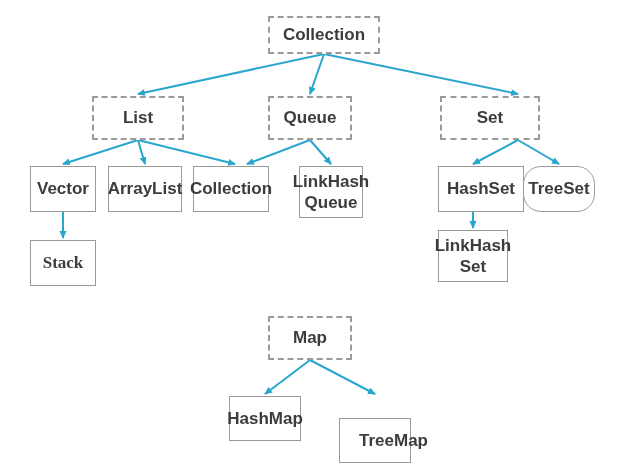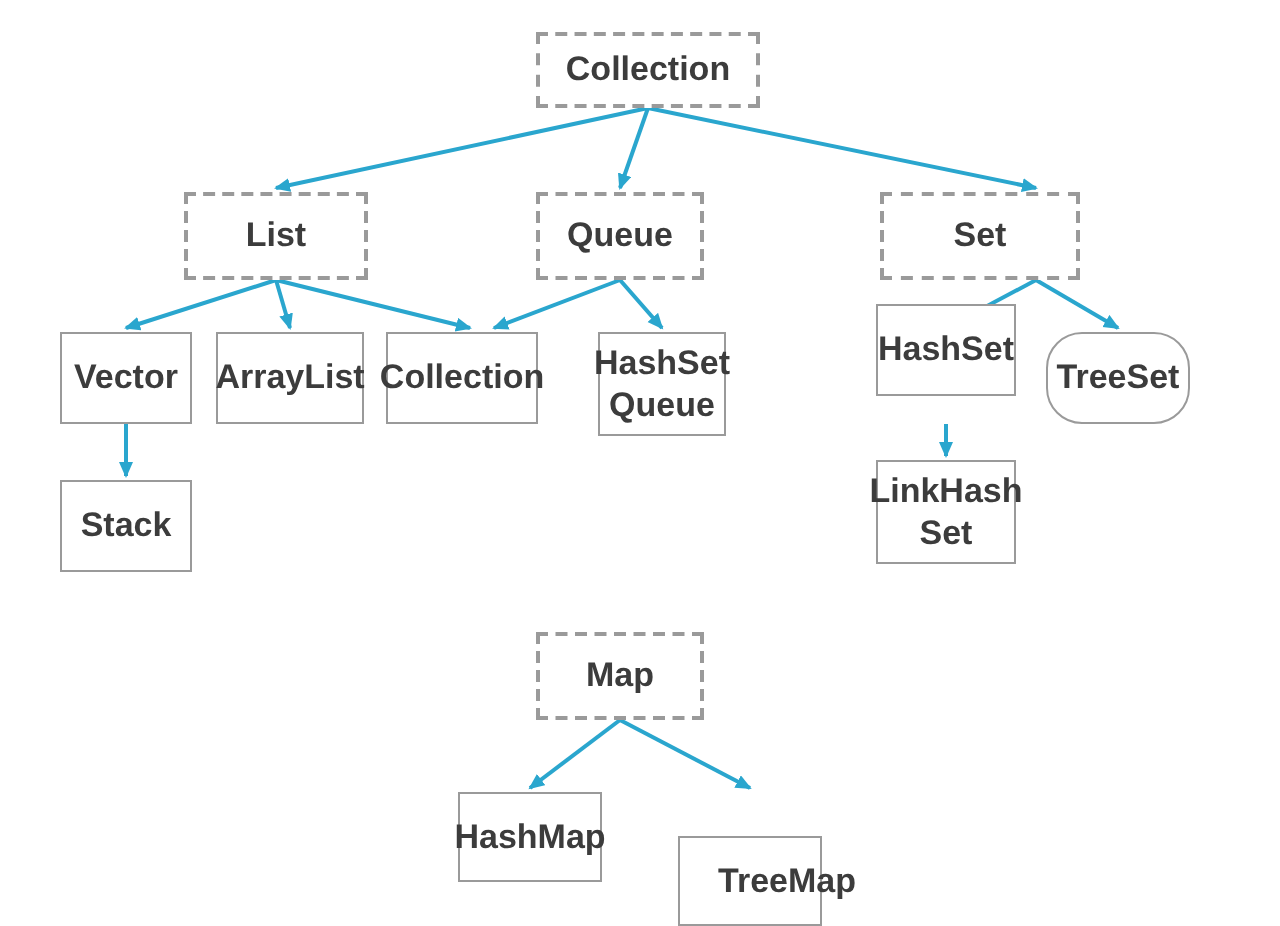--- a/index.html
+++ b/index.html
@@ -90,29 +90,29 @@
       <div class="node solid" style="left: 30px; top: 166px; width: 66px; height: 46px;">
         <span>Vector</span>
       </div>
       <div class="node solid" style="left: 108px; top: 166px; width: 74px; height: 46px;">
         <span>ArrayList</span>
       </div>
       <div class="node solid" style="left: 193px; top: 166px; width: 76px; height: 46px;">
         <span>Collection</span>
       </div>
       <div class="node solid" style="left: 299px; top: 166px; width: 64px; height: 52px;">
-        <span>HashSet Queue</span>
+        <span>LinkHash Queue</span>
       </div>
-      <div class="node solid" style="left: 438px; top: 152px; width: 70px; height: 46px;">
+      <div class="node solid" style="left: 438px; top: 166px; width: 86px; height: 46px;">
         <span>HashSet</span>
       </div>
       <div class="node solid" style="left: 523px; top: 166px; width: 72px; height: 46px; border-radius: 18px;">
         <span>TreeSet</span>
       </div>
-      <div class="node solid" style="left: 30px; top: 240px; width: 66px; height: 46px;">
+      <div class="node solid" style="left: 30px; top: 240px; width: 66px; height: 46px; font-family: Liberation Serif, serif;">
         <span>Stack</span>
       </div>
       <div class="node solid" style="left: 438px; top: 230px; width: 70px; height: 52px;">
         <span>LinkHash Set</span>
       </div>
       <div class="node dashed" style="left: 268px; top: 316px; width: 84px; height: 44px;">
         <span>Map</span>
       </div>
       <div class="node solid" style="left: 229px; top: 396px; width: 72px; height: 45px;">
         <span>HashMap</span>

